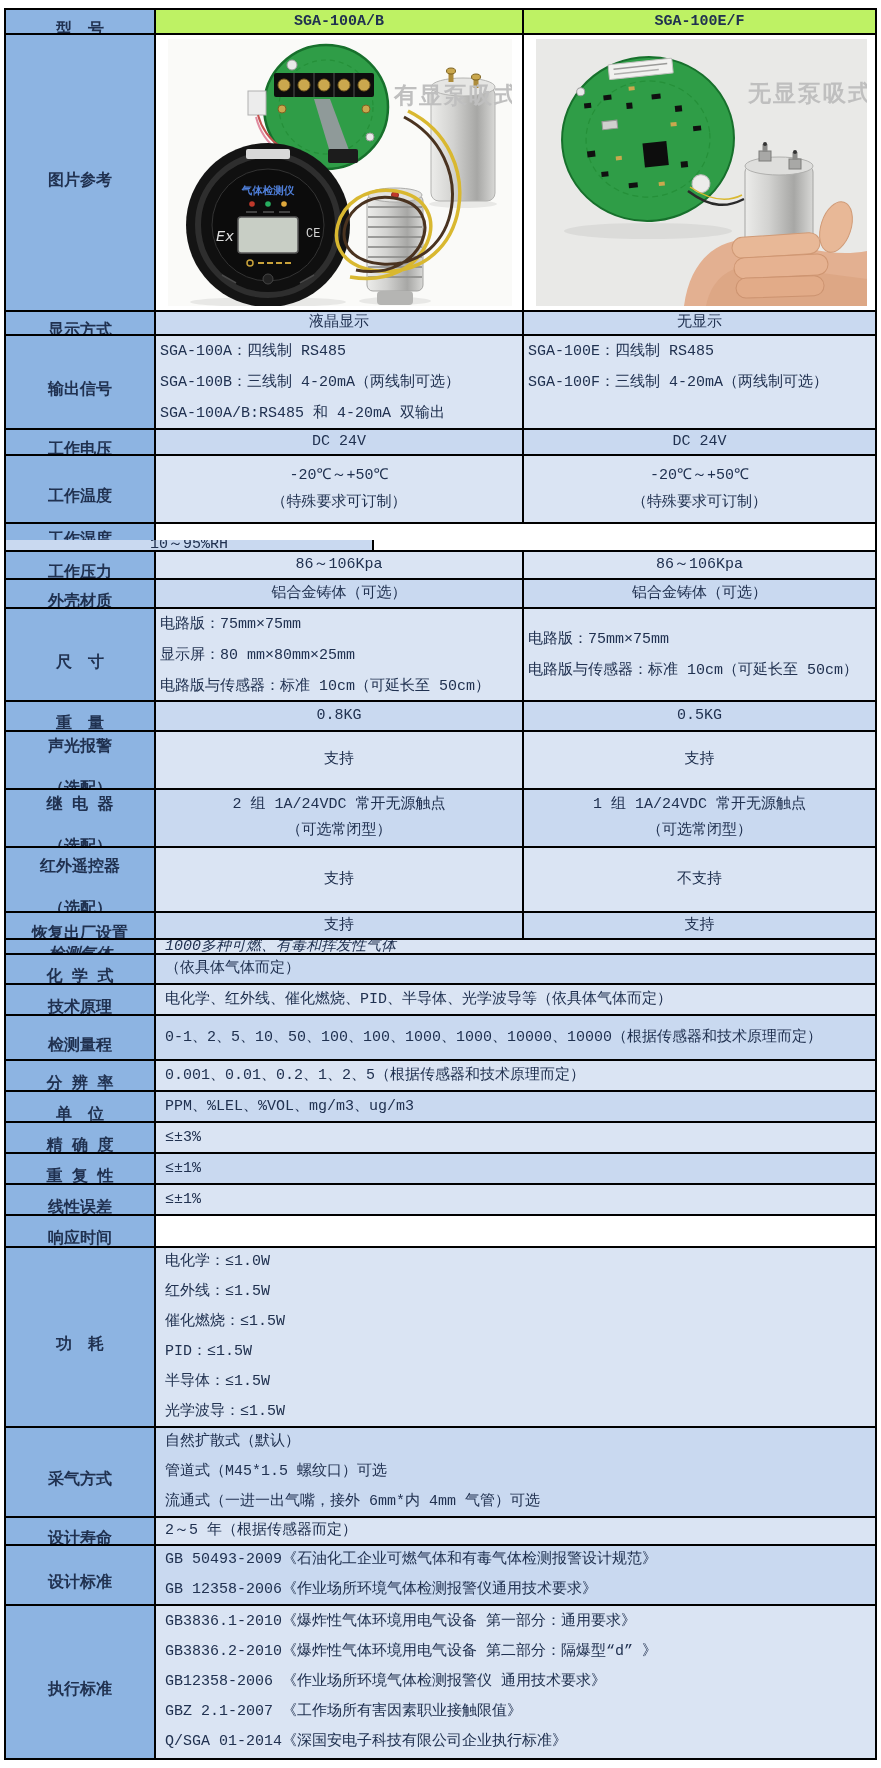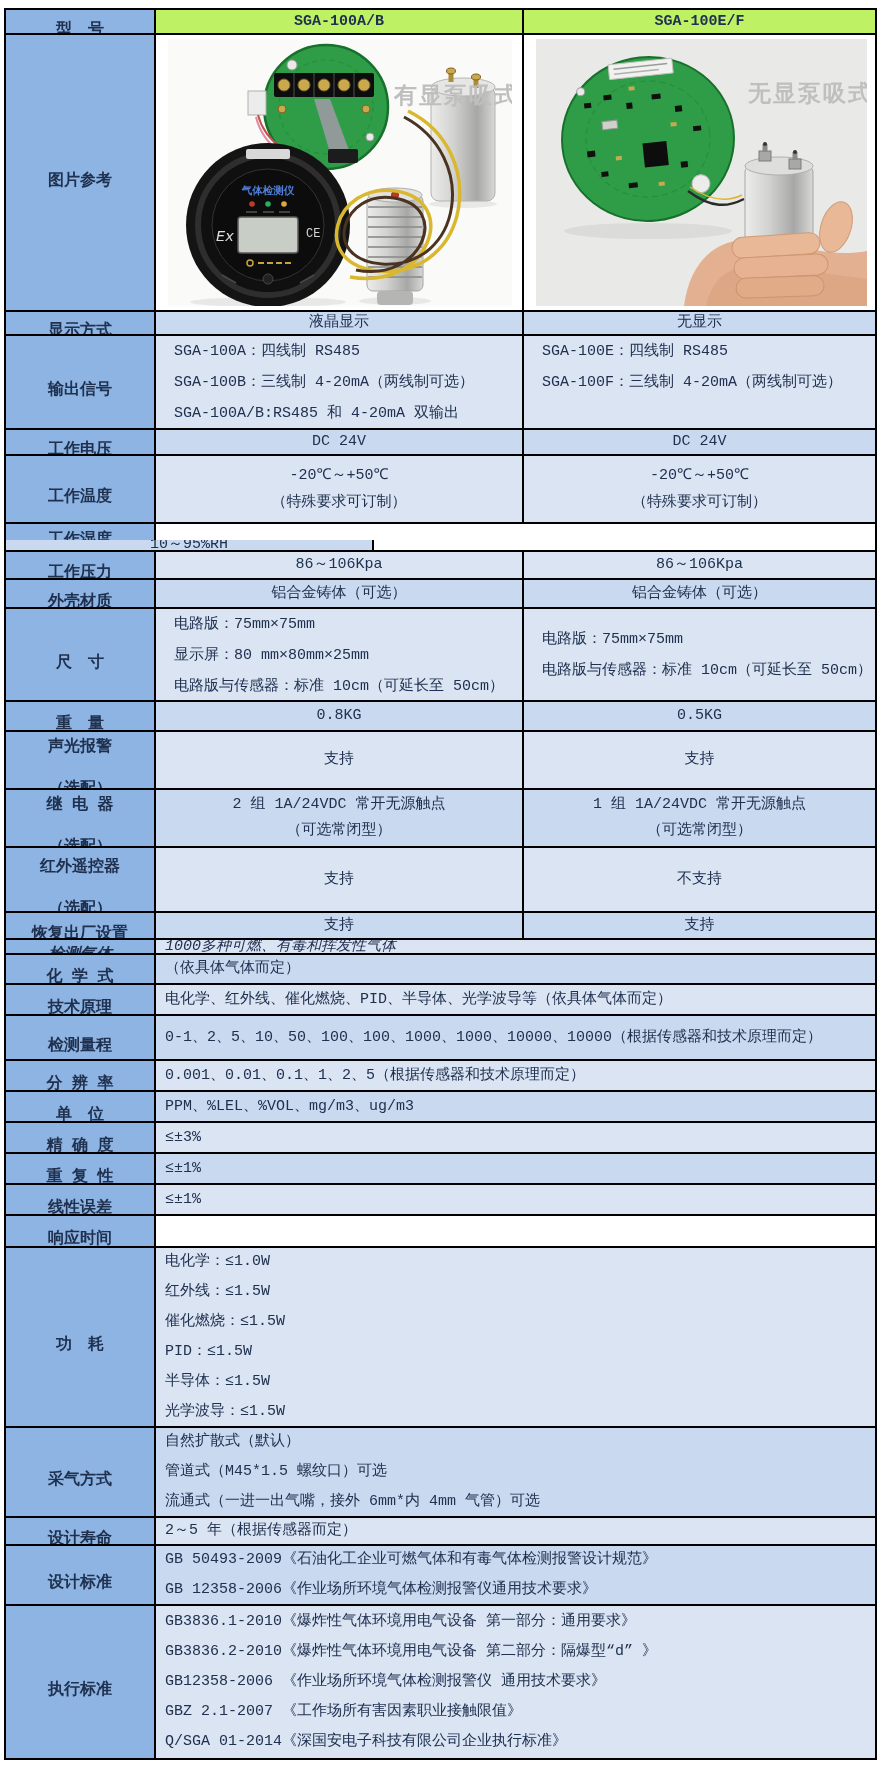--- a/index.html
+++ b/index.html
@@ -20,21 +20,21 @@
     align-items:center;text-align:center;font-weight:bold;font-size:16px;
   }
   .lline{line-height:26px;white-space:nowrap;margin-top:16px;}
   .col-a{width:368px;min-width:368px;border-right:2px solid #000;}
   .col-b{flex:1;}
   .span-cell{flex:1;}
   .sA{background:#C9D9F0;}
   .sB{background:#DAE4F3;}
   .hdr{background:#bef264;align-items:center;text-align:center;font-size:17px;font-weight:bold;}
   .center{align-items:center;text-align:center;}
-  .left{align-items:flex-start;text-align:left;padding-left:18px;}
+  .left{align-items:flex-start;text-align:left;padding-left:4px;}
   .span-cell.left{padding-left:9px;}
   .vtop{justify-content:flex-start;}
   .cline{line-height:var(--lh,28px);white-space:nowrap;font-size:15px;}
   .photo-cell{background:#ffffff;flex-direction:row;align-items:center;}
   .photo{position:relative;}
   .photo svg{display:block;}
   .wm{font-size:23px;letter-spacing:2px;fill:#bfbfbf;font-weight:bold;}
 </style>
 </head>
 <body>
@@ -428,21 +428,21 @@
         </div>
         <div class="cell span-cell left sA" style="--lh: 28px;">
           <div class="cline">0-1、2、5、10、50、100、100、1000、1000、10000、10000（根据传感器和技术原理而定）</div>
         </div>
       </div>
       <div class="row" style="height: 31px;">
         <div class="cell label-cell">
           <div class="lline">分 辨 率</div>
         </div>
         <div class="cell span-cell left sB" style="--lh: 28px;">
-          <div class="cline">0.001、0.01、0.1、1、2、5（根据传感器和技术原理而定）</div>
+          <div class="cline">0.001、0.01、0.2、1、2、5（根据传感器和技术原理而定）</div>
         </div>
       </div>
       <div class="row" style="height: 31px;">
         <div class="cell label-cell">
           <div class="lline">单　位</div>
         </div>
         <div class="cell span-cell left sA" style="--lh: 28px;">
           <div class="cline">PPM、%LEL、%VOL、mg/m3、ug/m3</div>
         </div>
       </div>

